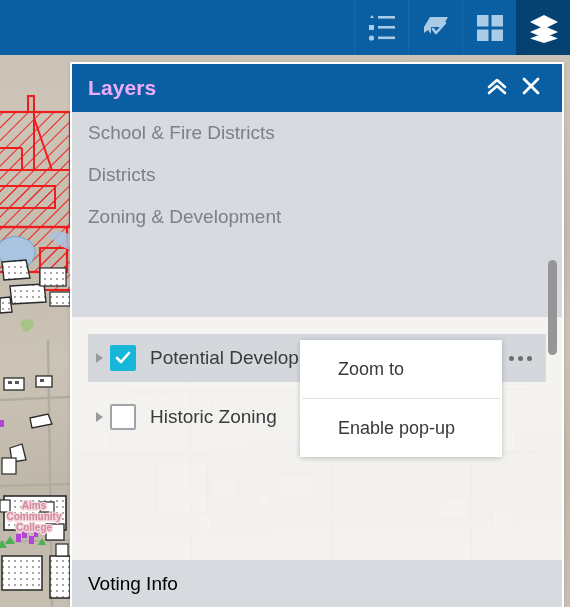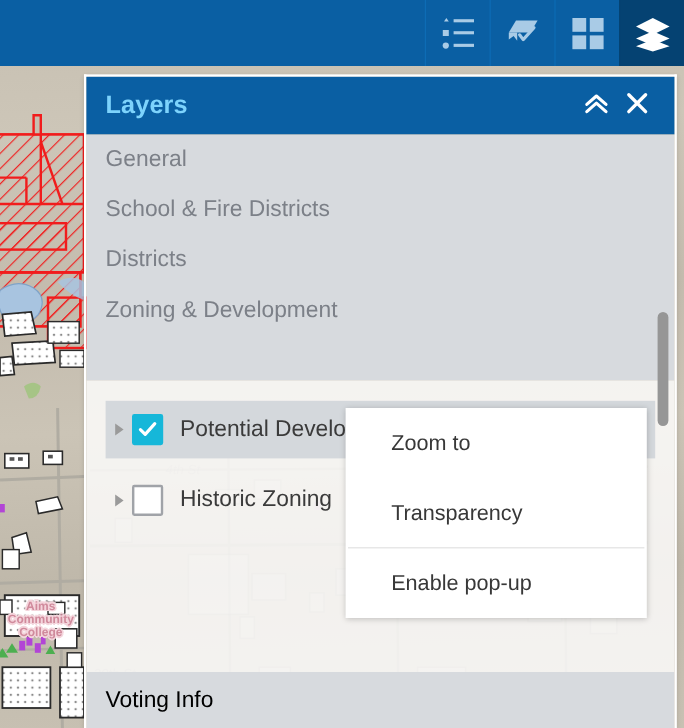--- a/index.html
+++ b/index.html
@@ -77,21 +77,21 @@
     box-shadow: 0 1px 4px rgba(0,0,0,0.14);
   }
   .panel-header {
     height: 48px;
     background: #0a5fa3;
     display: flex;
     align-items: center;
     padding: 0 14px 0 16px;
   }
   .panel-title {
-    color: #7dd3fc;
+    color: #f0abfc;
     font-size: 21px;
     font-weight: bold;
     letter-spacing: 0.1px;
     flex: 1;
   }
   .panel-hdr-btn {
     width: 34px; height: 34px;
     display: flex; align-items: center; justify-content: center;
     cursor: pointer;
   }
@@ -206,23 +206,23 @@
   .dots-btn i {
     width: 5px; height: 5px;
     background: #6e6e6e;
     border-radius: 50%;
     display: block;
   }
 
   
   .ctx-menu {
     position: absolute;
-    left: 288px;
+    left: 300px;
     top: 340px;
-    width: 251px;
+    width: 202px;
     background: #ffffff;
     z-index: 35;
     box-shadow: 0 1px 5px rgba(0,0,0,0.22);
   }
   .ctx-item {
     height: 58px;
     display: flex;
     align-items: center;
     padding-left: 38px;
     font-size: 18px;
@@ -480,23 +480,20 @@
             <path d="M3 3 L17 17 M17 3 L3 17" stroke="#ffffff" stroke-width="2.8" stroke-linecap="round"></path>
           </svg>
         </span>
       </div>
     </div>
 
     <div class="panel-body">
 
       <div class="cats-solid">
         <div class="cat-row">
-          <span>General</span>
-        </div>
-        <div class="cat-row">
           <span>School &amp; Fire Districts</span>
         </div>
         <div class="cat-row">
           <span>Districts</span>
         </div>
         <div class="cat-row">
           <span>Zoning &amp; Development</span>
         </div>
       </div>
 
@@ -537,22 +534,19 @@
         <div class="scrollbar-thumb"></div>
       </div>
 
     </div>
   </div>
 
   <div class="ctx-menu">
     <div class="ctx-item">
       <span>Zoom to</span>
     </div>
-    <div class="ctx-item">
-      <span>Transparency</span>
-    </div>
     <div class="ctx-divider"></div>
     <div class="ctx-item">
       <span>Enable pop-up</span>
     </div>
   </div>
 
 </div>
 
 </body></html>

